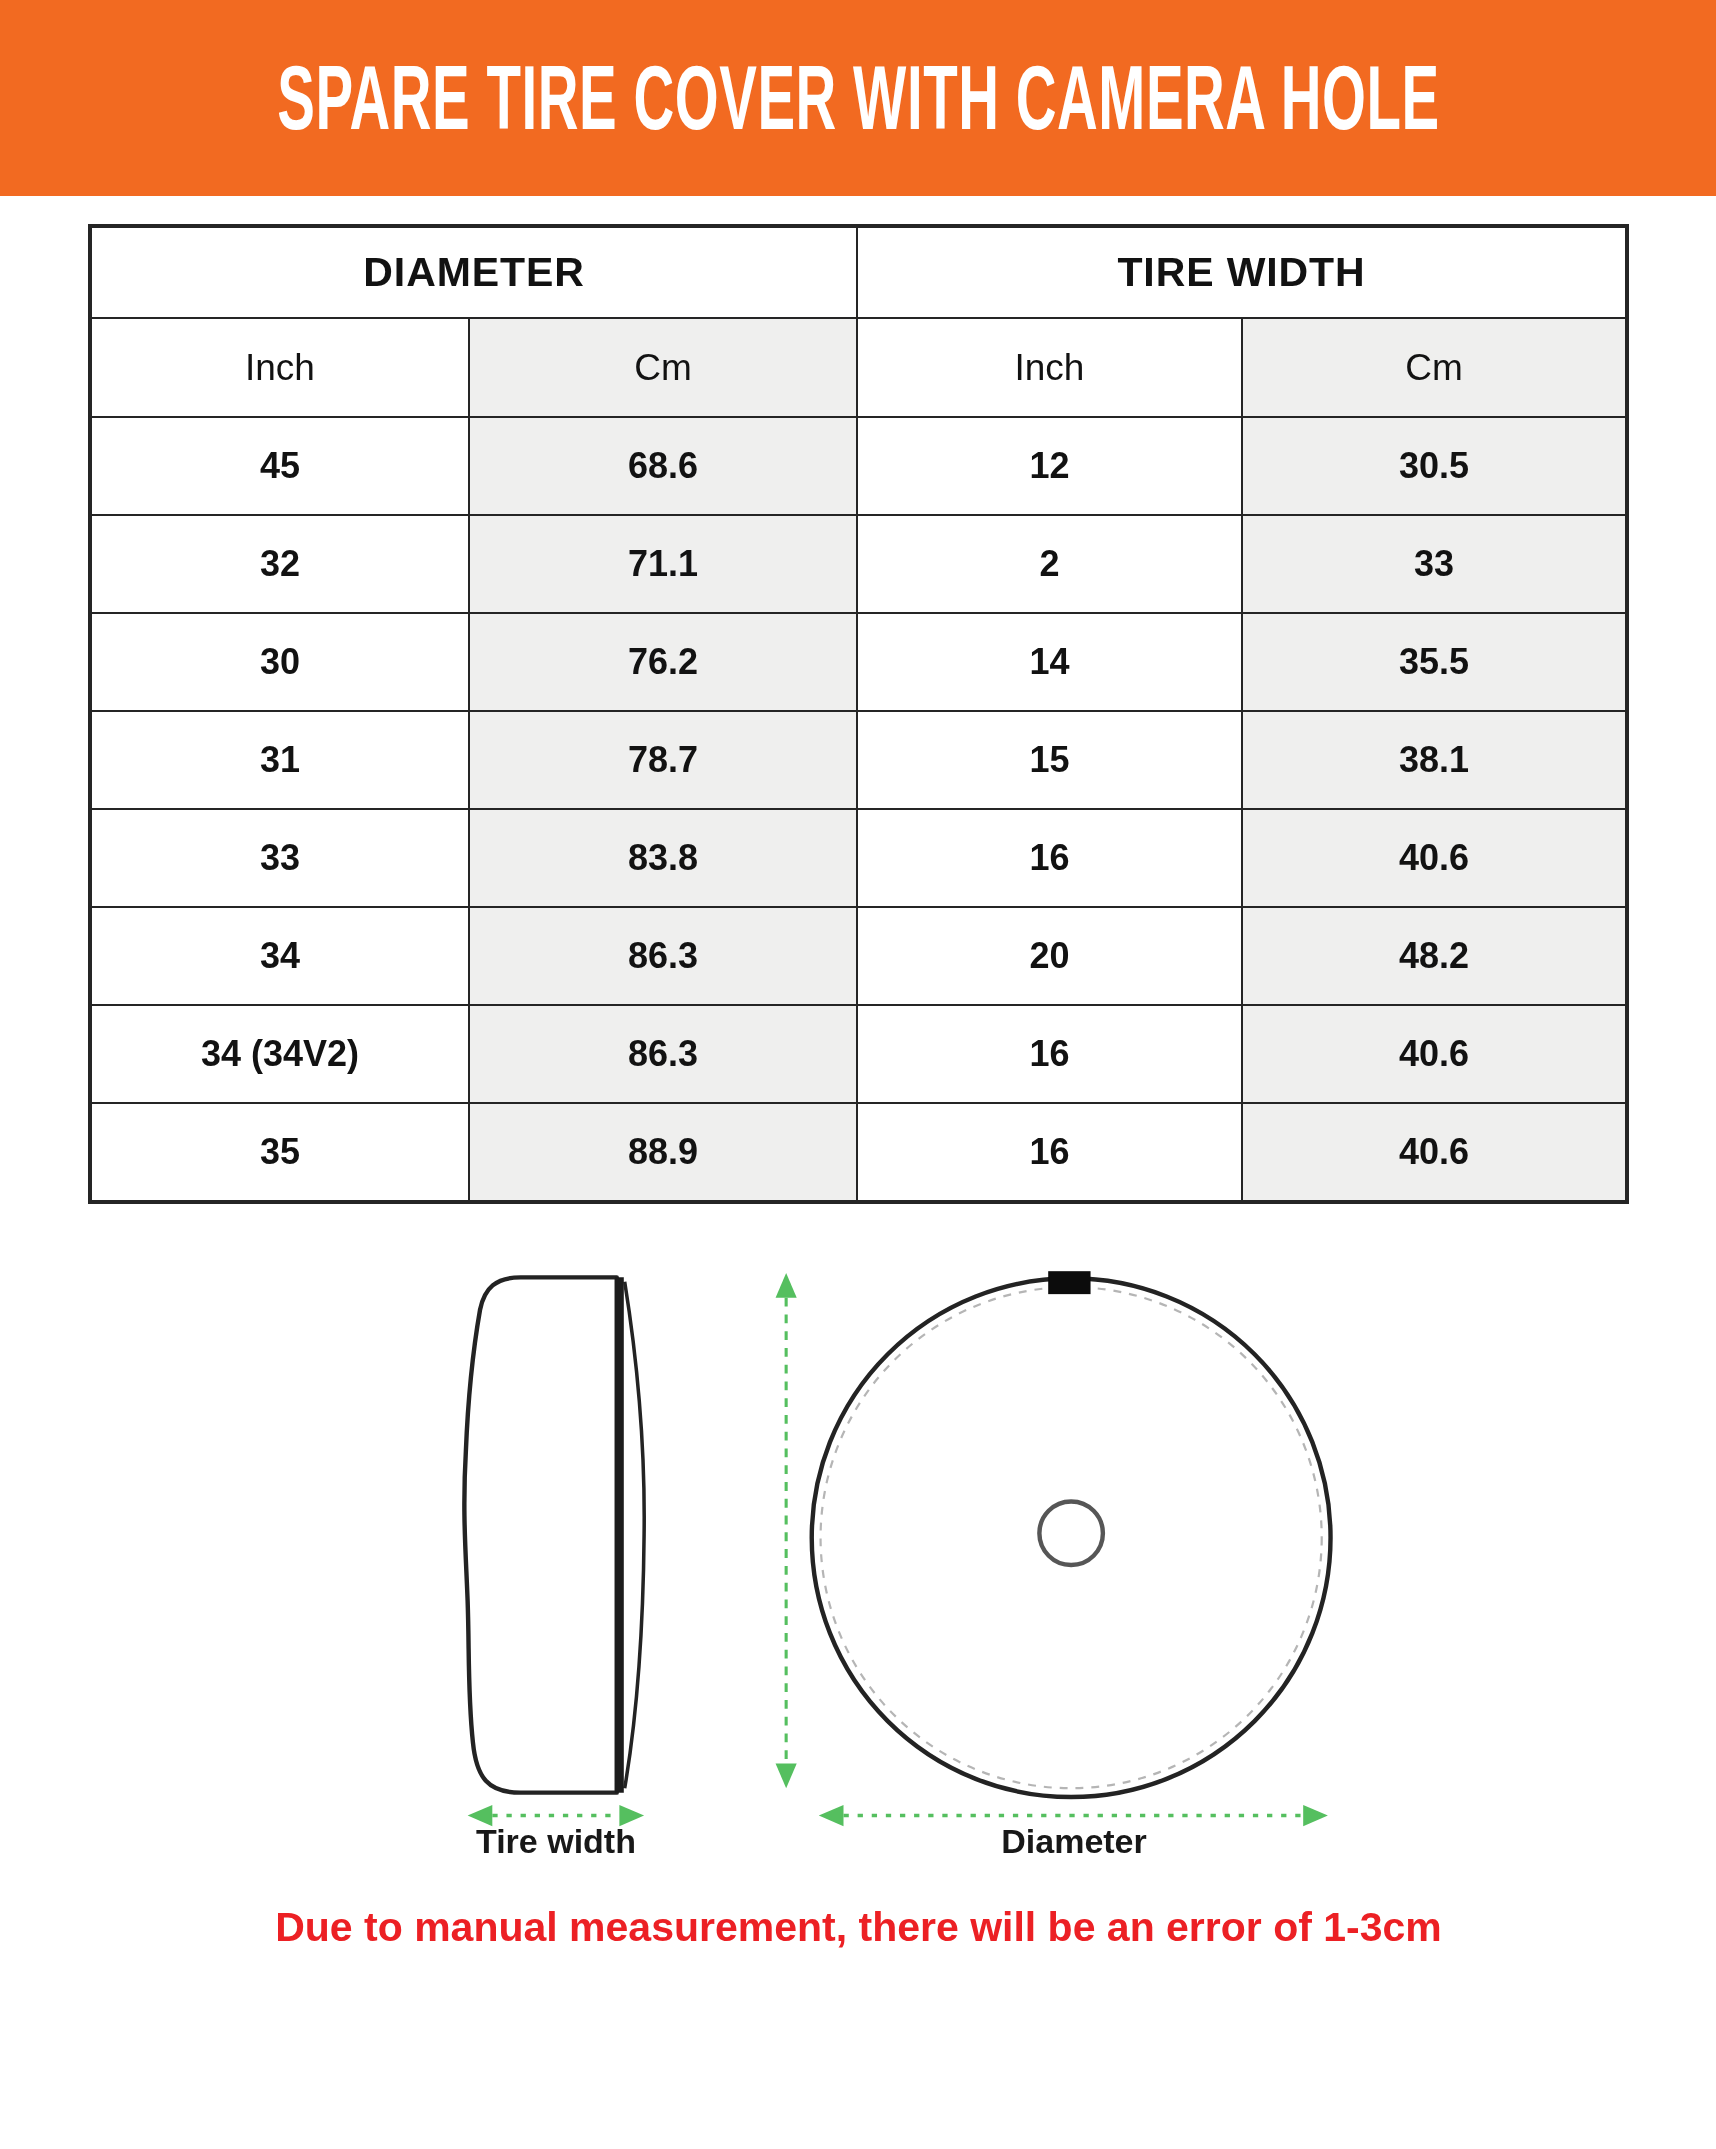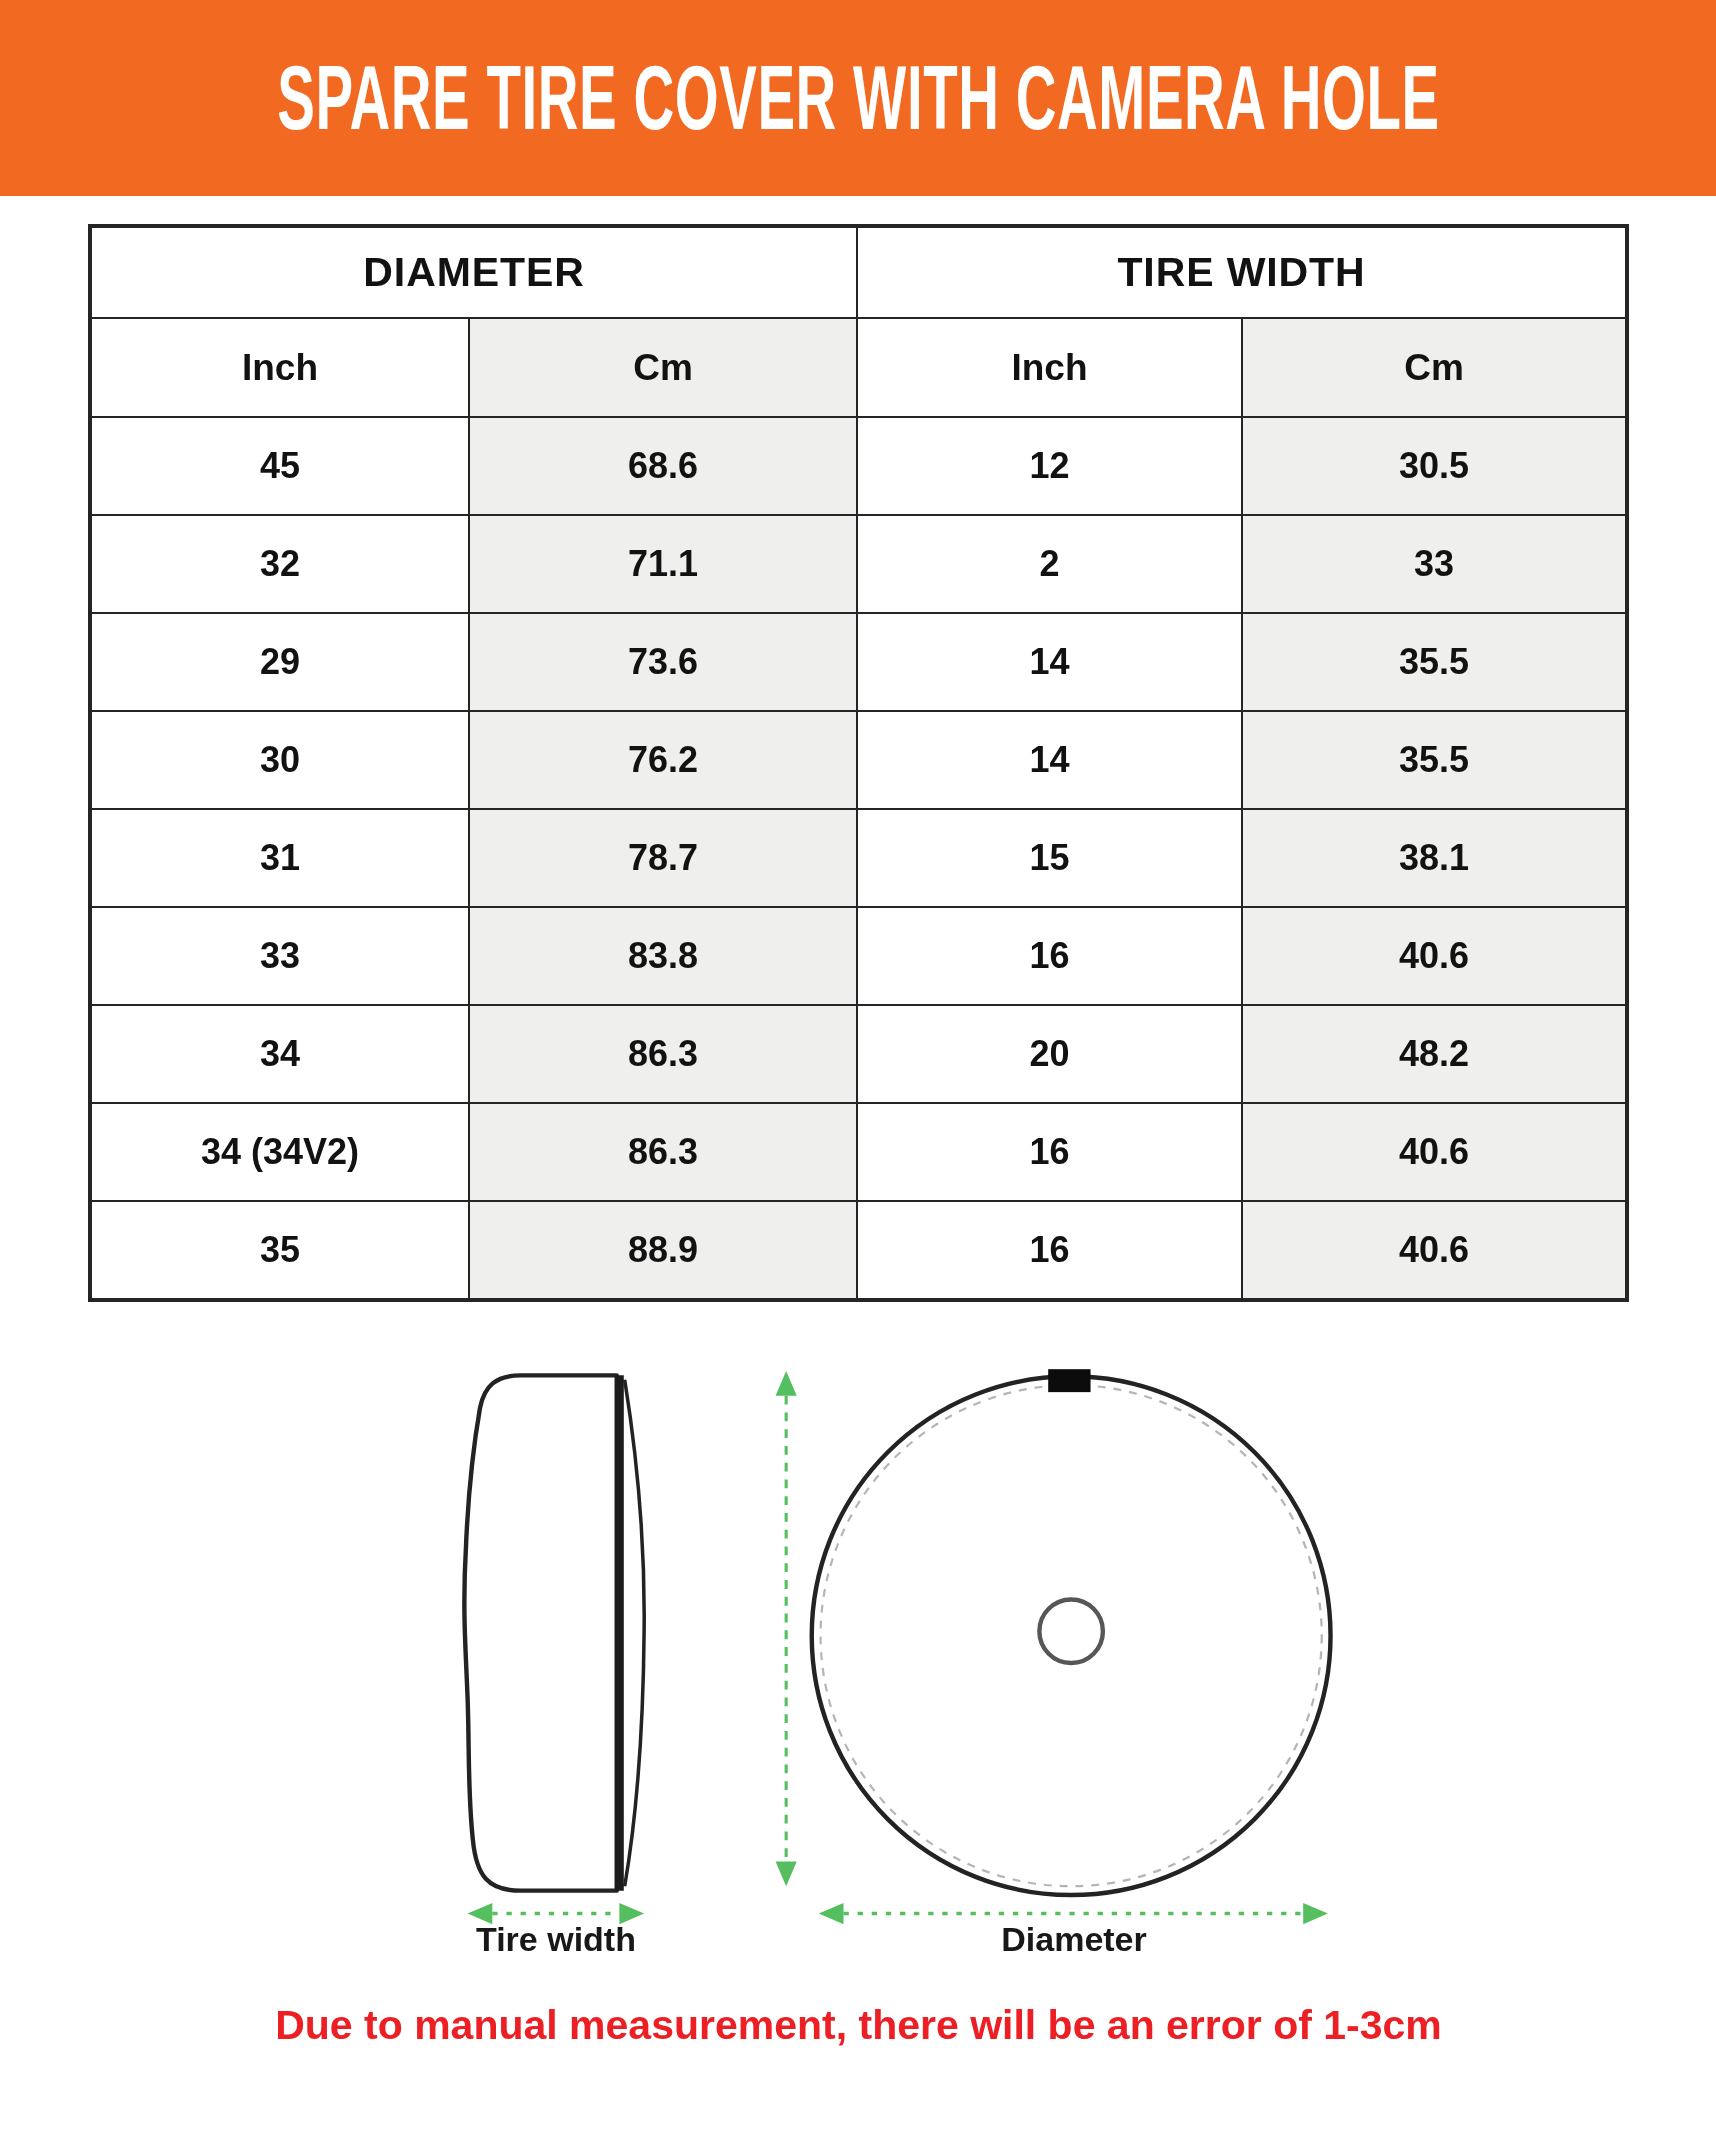--- a/index.html
+++ b/index.html
@@ -44,21 +44,21 @@
   tr.group-row th{
     height:89px;
     font-size:41px;
     font-weight:700;
     letter-spacing:0.9px;
     background:#ffffff;
   }
   tr.subhead-row th{
     height:97px;
     font-size:37px;
-    font-weight:700;
+    font-weight:400;
     background:#ffffff;
     margin-top:12px;
   }
   tr.data-row td{
     height:96px;
     font-size:36px;
     font-weight:600;
     background:#ffffff;
   }
   .cm{background:#efefee !important;}
@@ -120,26 +120,20 @@
         <td>12</td>
         <td class="cm">30.5</td>
       </tr>
       <tr class="data-row">
         <td>32</td>
         <td class="cm">71.1</td>
         <td>2</td>
         <td class="cm">33</td>
       </tr>
       <tr class="data-row">
-        <td>29</td>
-        <td class="cm">73.6</td>
-        <td>14</td>
-        <td class="cm">35.5</td>
-      </tr>
-      <tr class="data-row">
         <td>30</td>
         <td class="cm">76.2</td>
         <td>14</td>
         <td class="cm">35.5</td>
       </tr>
       <tr class="data-row">
         <td>31</td>
         <td class="cm">78.7</td>
         <td>15</td>
         <td class="cm">38.1</td>

